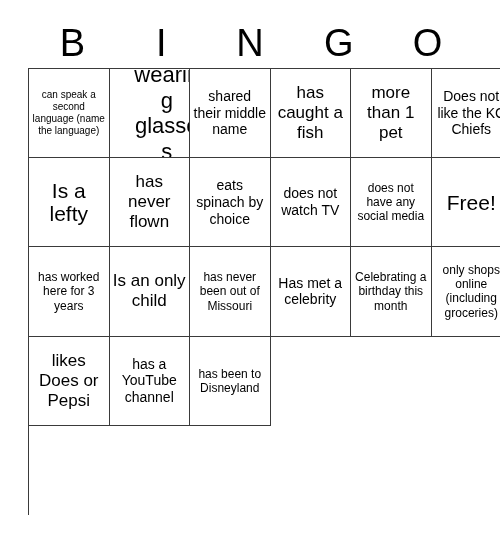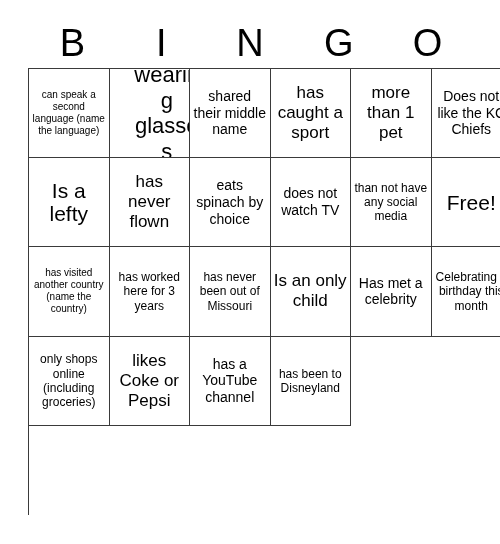--- a/index.html
+++ b/index.html
@@ -107,21 +107,21 @@
     <div class="cell size-xs">
         <span class="cell-text">can speak a second language (name the language)</span>
       </div>
     <div class="cell size-xl">
         <span class="cell-text">wearing glasses</span>
       </div>
     <div class="cell size-md">
         <span class="cell-text">shared their middle name</span>
       </div>
     <div class="cell size-lg">
-        <span class="cell-text">has caught a sport</span>
+        <span class="cell-text">has caught a fish</span>
       </div>
     <div class="cell size-lg">
         <span class="cell-text">more than 1 pet</span>
       </div>
 
     <div class="cell size-md">
         <span class="cell-text">Does not like the KC Chiefs</span>
       </div>
     <div class="cell size-xxl">
         <span class="cell-text">Is a lefty</span>
@@ -130,50 +130,47 @@
         <span class="cell-text">has never flown</span>
       </div>
     <div class="cell size-md">
         <span class="cell-text">eats spinach by choice</span>
       </div>
     <div class="cell size-md">
         <span class="cell-text">does not watch TV</span>
       </div>
 
     <div class="cell size-sm">
-        <span class="cell-text">than not have any social media</span>
+        <span class="cell-text">does not have any social media</span>
       </div>
     <div class="cell size-xxl">
         <span class="cell-text">Free!</span>
-      </div>
-    <div class="cell size-xs">
-        <span class="cell-text">has visited another country (name the country)</span>
       </div>
 
     <div class="cell size-sm">
         <span class="cell-text">has worked here for 3 years</span>
       </div>
+    <div class="cell size-lg">
+        <span class="cell-text">Is an only child</span>
+      </div>
     <div class="cell size-sm">
         <span class="cell-text">has never been out of Missouri</span>
-      </div>
-    <div class="cell size-lg">
-        <span class="cell-text">Is an only child</span>
       </div>
     <div class="cell size-md">
         <span class="cell-text">Has met a celebrity</span>
       </div>
 
     <div class="cell size-sm">
         <span class="cell-text">Celebrating a birthday this month</span>
       </div>
     <div class="cell size-sm">
         <span class="cell-text">only shops online (including groceries)</span>
       </div>
     <div class="cell size-lg">
-        <span class="cell-text">likes Coke or Pepsi</span>
+        <span class="cell-text">likes Does or Pepsi</span>
       </div>
     <div class="cell size-md">
         <span class="cell-text">has a YouTube channel</span>
       </div>
     <div class="cell size-sm">
         <span class="cell-text">has been to Disneyland</span>
       </div>
 
   </div>
 </div>

